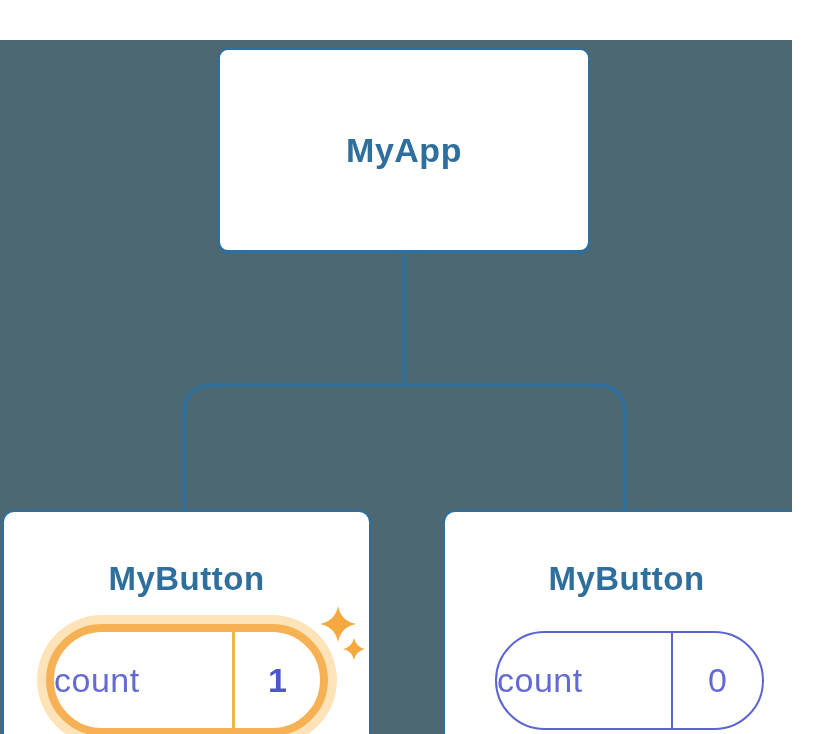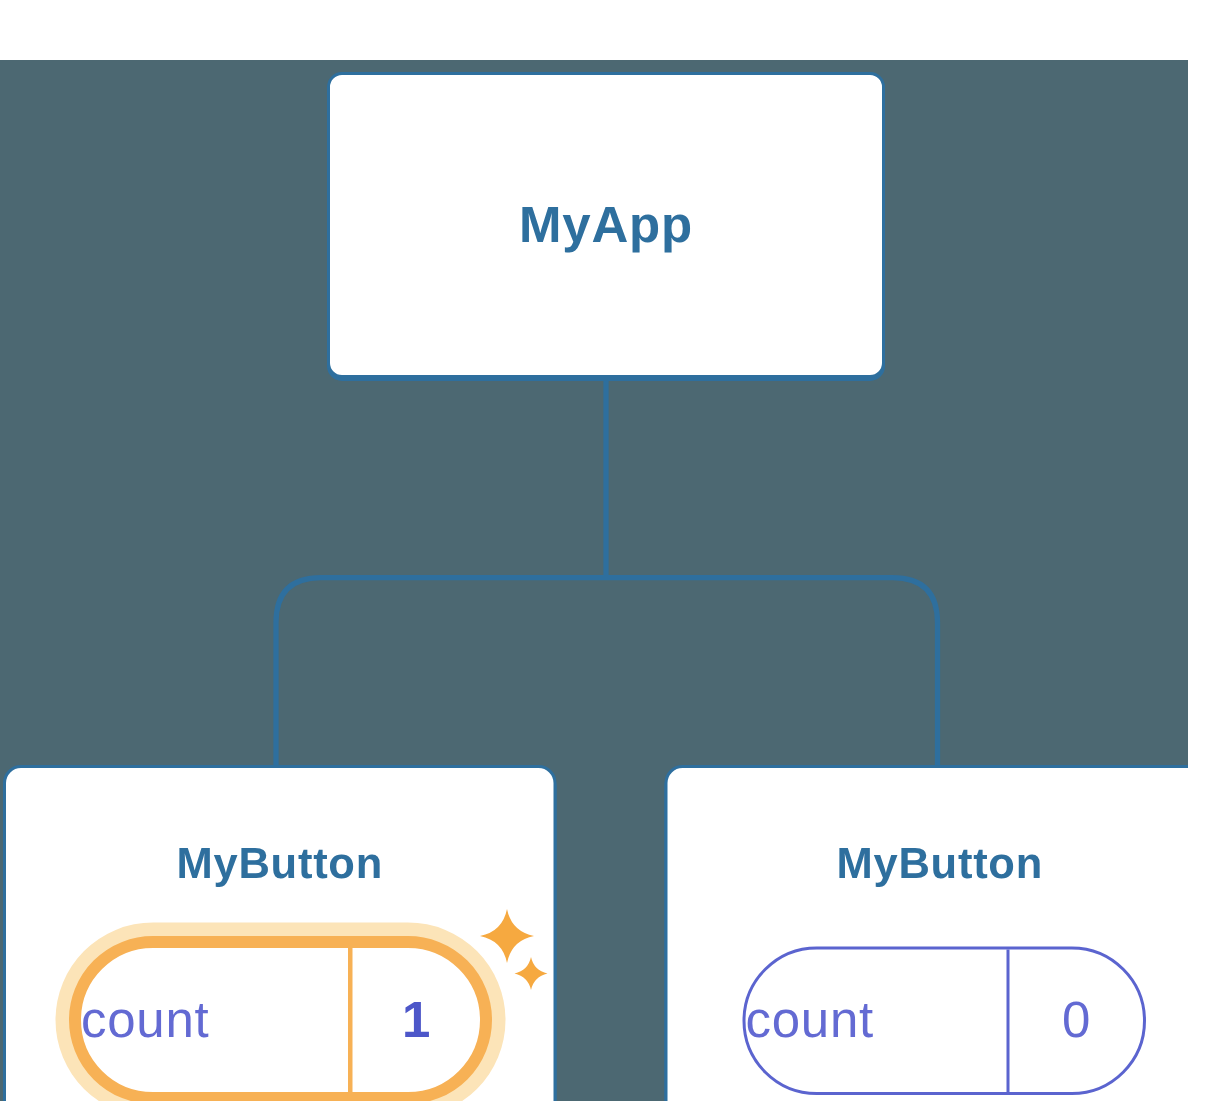--- a/index.html
+++ b/index.html
@@ -57,21 +57,21 @@
     font-weight: bold;
     font-size: 34px;
     letter-spacing: 0.5px;
     line-height: 1;
   }
   .card.child-left .node-title,
   .card.child-right .node-title {
     position: absolute;
     left: 0; right: 0; top: 50px;
     text-align: center;
-    font-size: 29px;
+    font-size: 33px;
   }
 
   .pill {
     position: absolute;
     box-sizing: border-box;
     background: #ffffff;
     display: flex;
     align-items: stretch;
   }
   .pill-highlighted {

